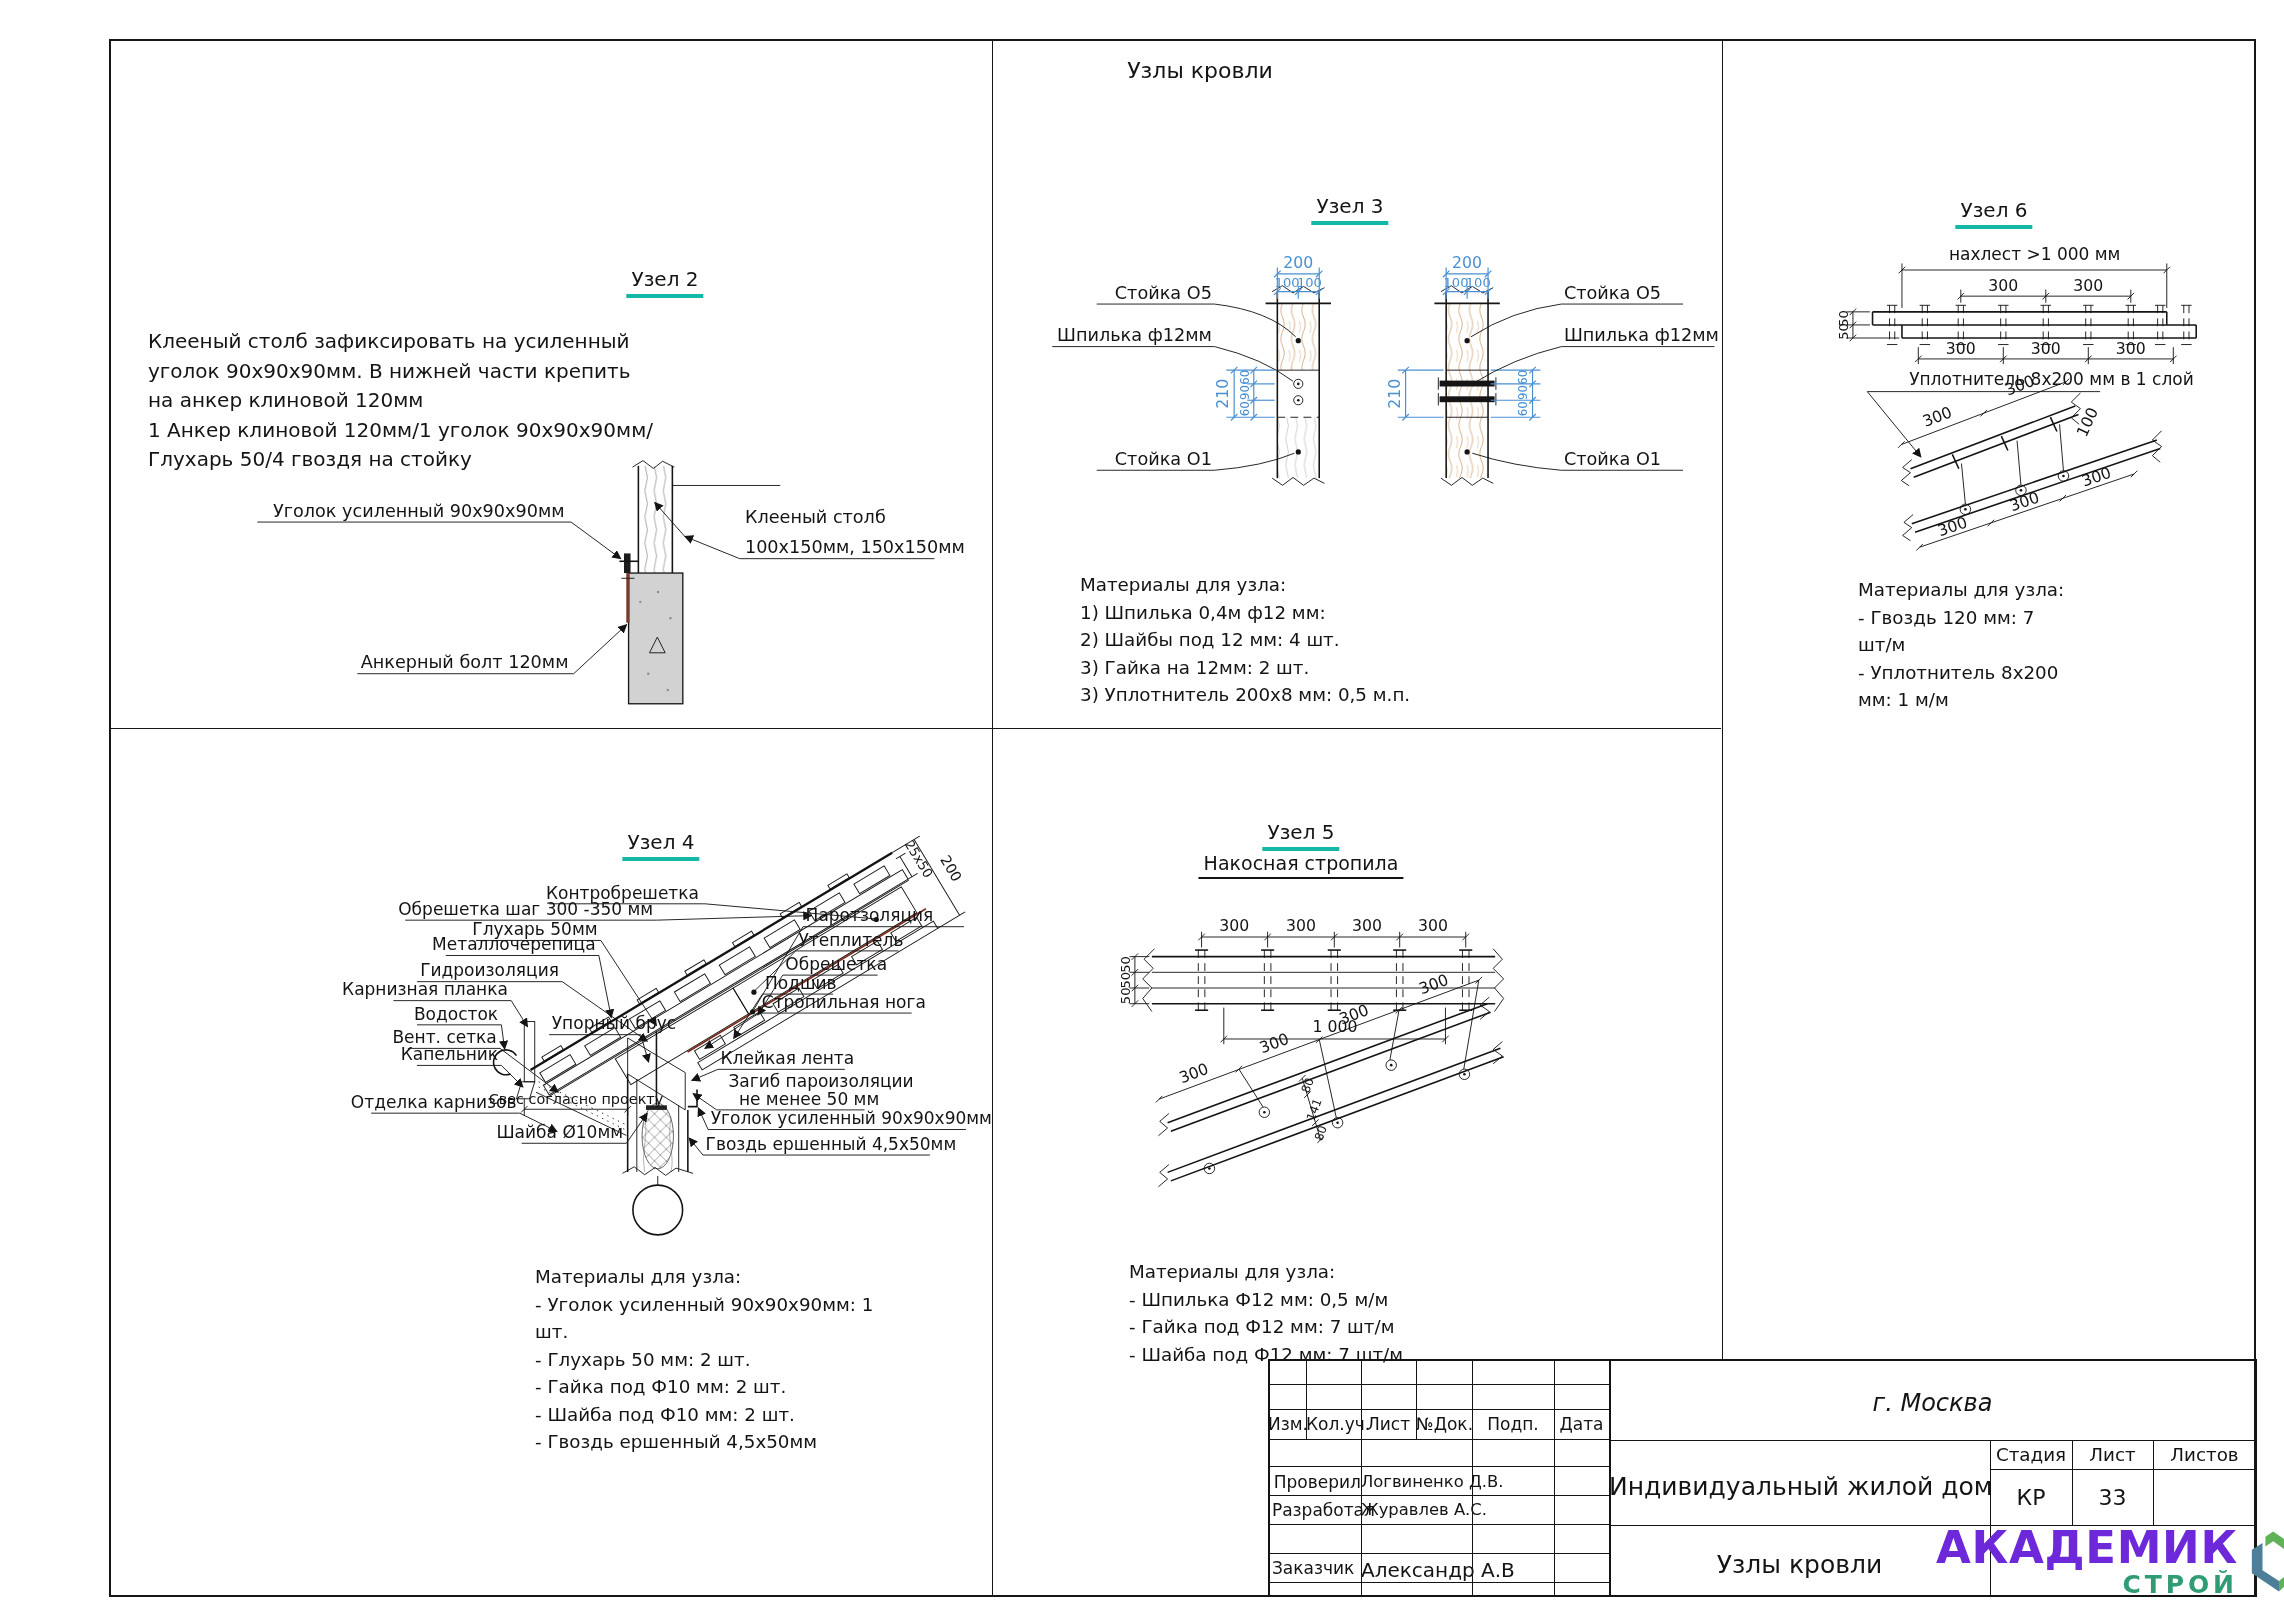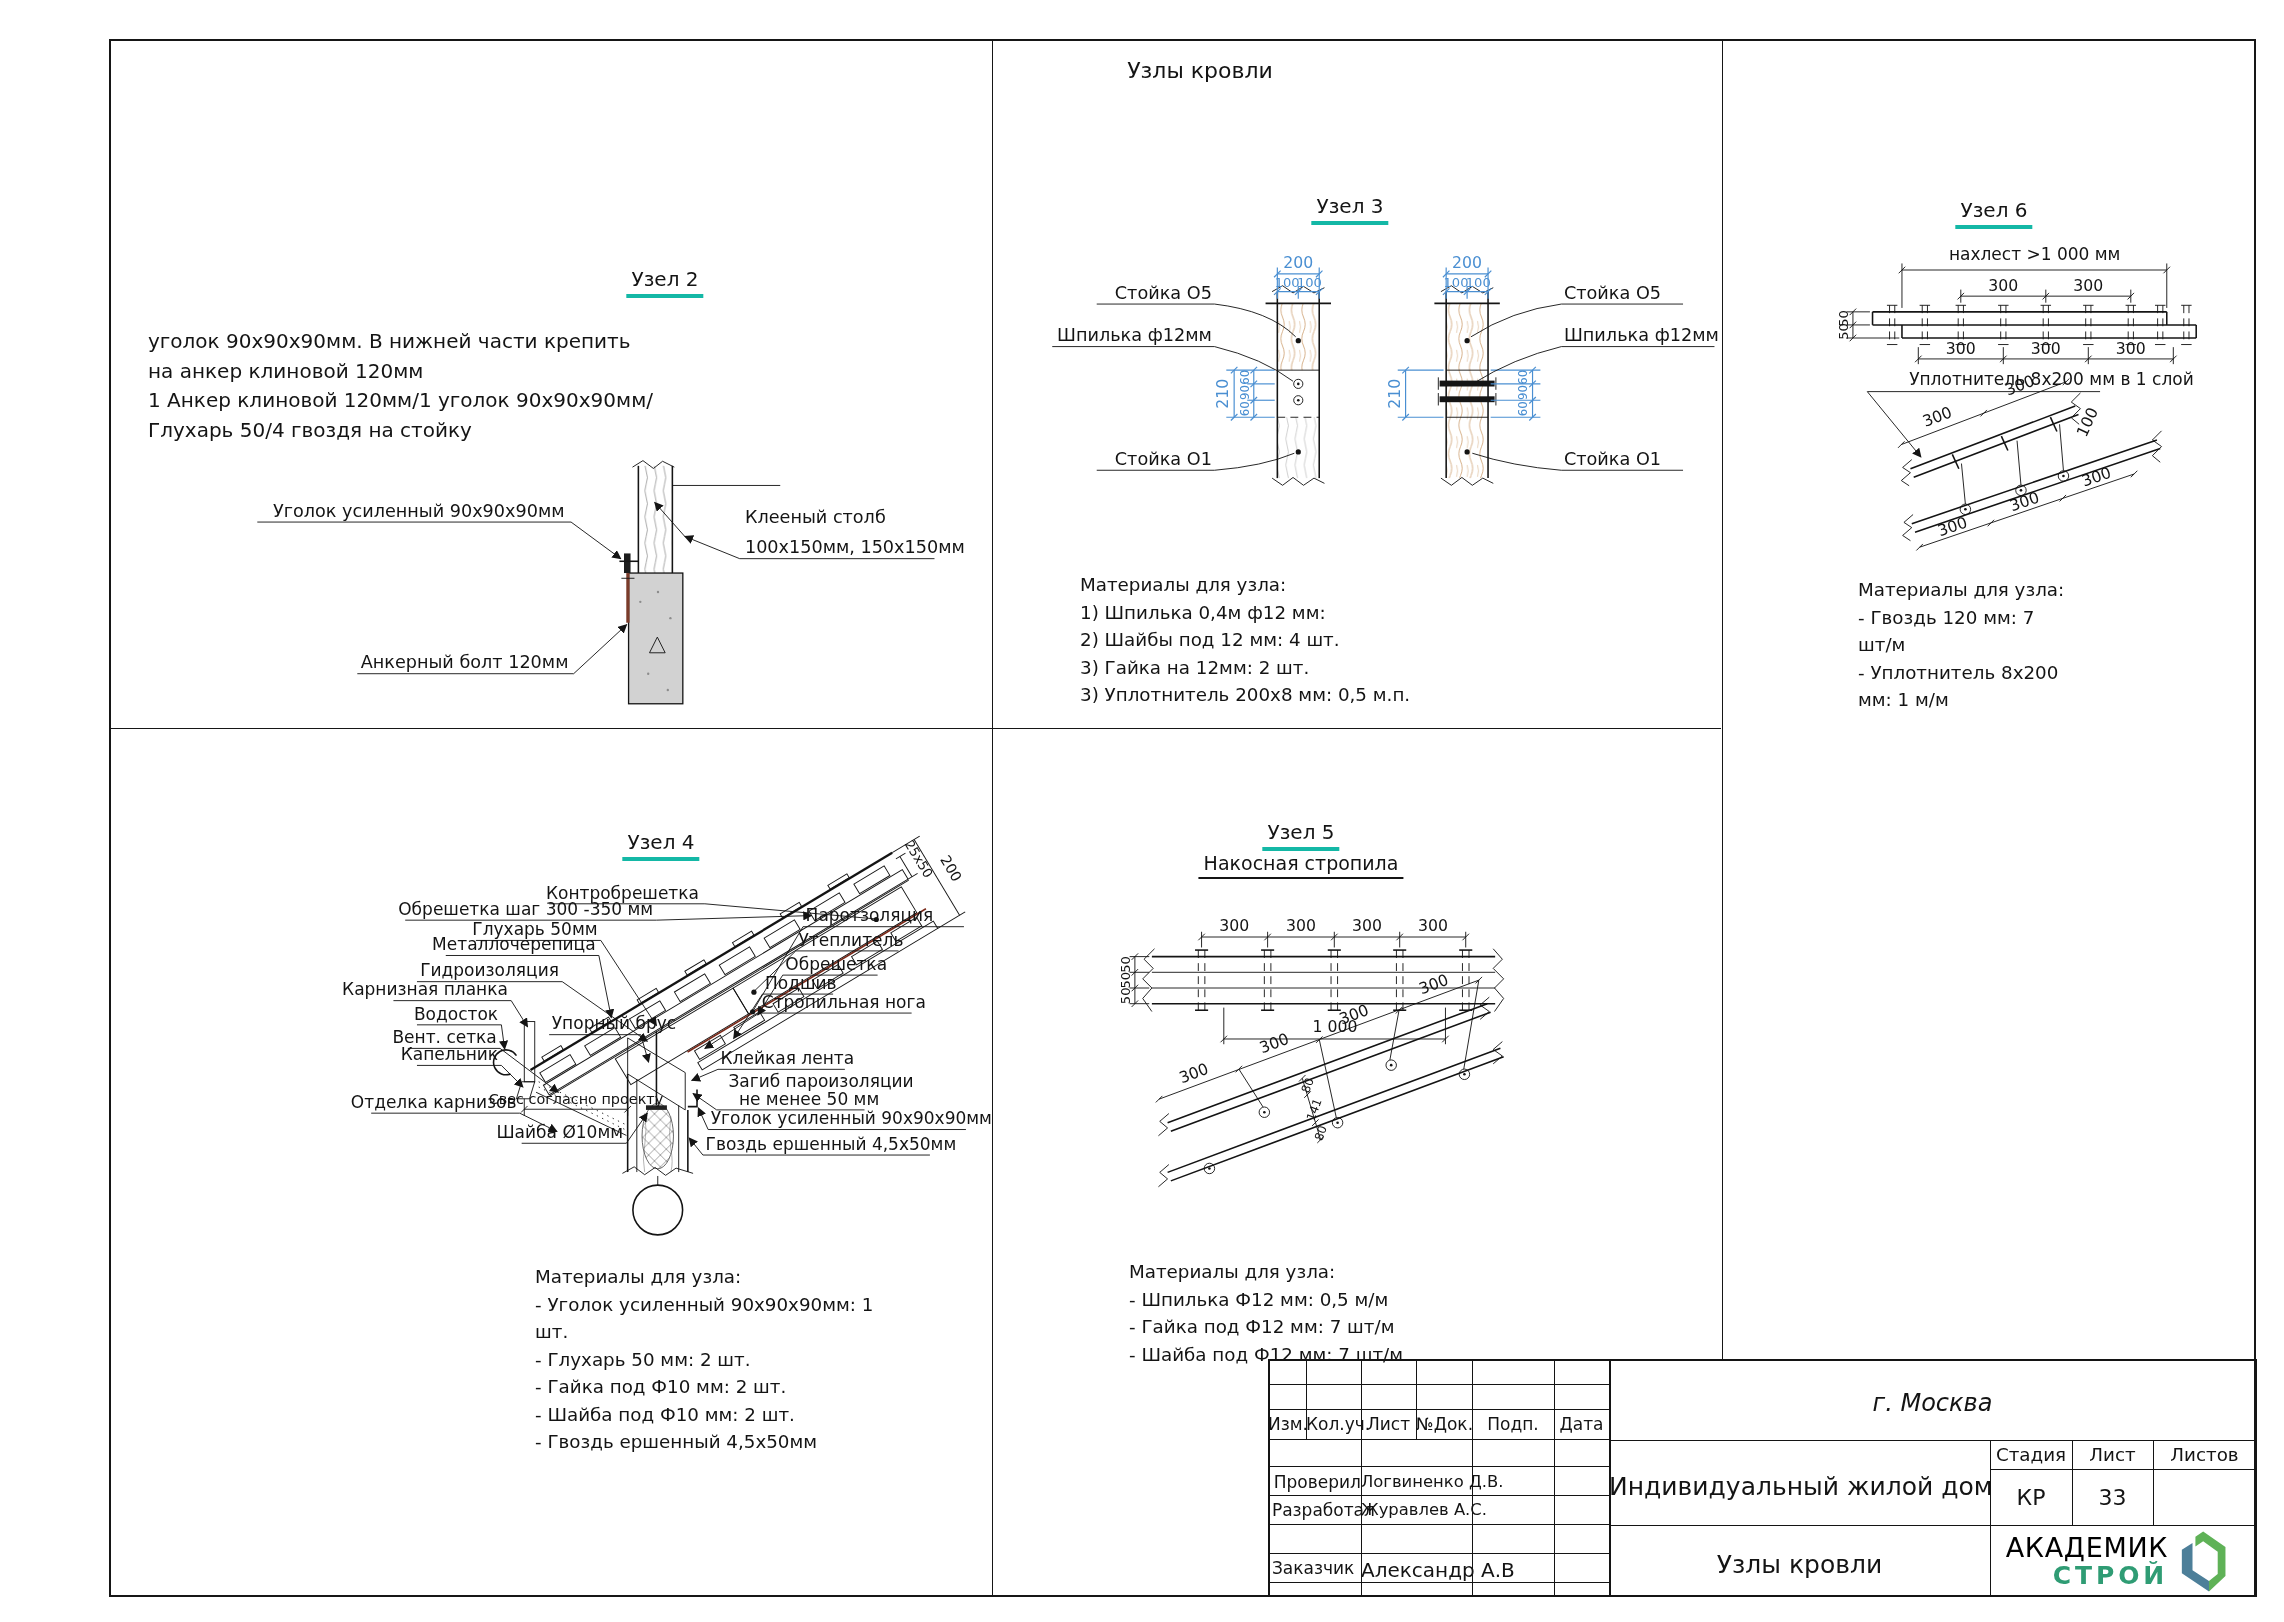--- a/index.html
+++ b/index.html
@@ -25,21 +25,21 @@
   .s1{stroke:#141414;stroke-width:1.4;fill:none}
   .s2{stroke:#141414;stroke-width:2.4;fill:none}
   .s3{stroke:#141414;stroke-width:3.6;fill:none}
   .sd{stroke:#4a8fd2;stroke-width:1.8;fill:none}
   .dash{stroke-dasharray:12 8}
   .dot{stroke-dasharray:2 7}
   
   .tb { position:absolute; left:1268px; top:1359px; width:988px; height:238px; }
   .tbl { position:absolute; background:#141414; }
   .tbtxt { position:absolute; font-size:18.3px; text-align:center; white-space:nowrap; }
-  .logo-word1 { font-weight:normal; font-size:27px; letter-spacing:0.7px; color:#000000; line-height:1; }
+  .logo-word1 { font-weight:bold; font-size:45px; letter-spacing:0.7px; color:#6d28d9; line-height:1; }
   .logo-word2 { font-weight:bold; font-size:25px; letter-spacing:3.9px; color:#2f9c74; line-height:1;
                 text-align:right; margin-top:1.3px; }
 </style>
 </head>
 <body>
 
 <div class="sheet">
 
   <svg width="0" height="0" style="position:absolute">
     <defs>
@@ -67,20 +67,21 @@
 
   <div class="frame"></div>
   <div class="vdiv" style="left:992px;top:39px;height:1558px"></div>
   <div class="vdiv" style="left:1722px;top:39px;height:1320px"></div>
   <div class="hdiv" style="left:109px;top:728px;width:1612px"></div>
 
   <div class="sheet-title" style="left:1200px;top:58px">Узлы кровли</div>
 
   <div class="node-title" style="left:665px;top:267px">Узел 2</div>
   <div class="note" style="left:148px;top:327px">
+    <div>Клееный столб зафиксировать на усиленный</div>
     <div>уголок 90х90х90мм. В нижней части крепить</div>
     <div>на анкер клиновой 120мм</div>
     <div>1 Анкер клиновой 120мм/1 уголок 90х90х90мм/</div>
     <div>Глухарь 50/4 гвоздя на стойку</div>
   </div>
   <svg class="abs" style="left:249px;top:458px" width="733" height="268" viewBox="380 700 1120 410">
     <g>
       <rect x="975" y="712" width="52" height="164" fill="url(#pGrainG)"></rect>
       <polyline class="s1" points="966,714 982,704 998,716 1012,705 1030,714"></polyline>
       <line class="s2" x1="975" y1="712" x2="975" y2="876"></line>

